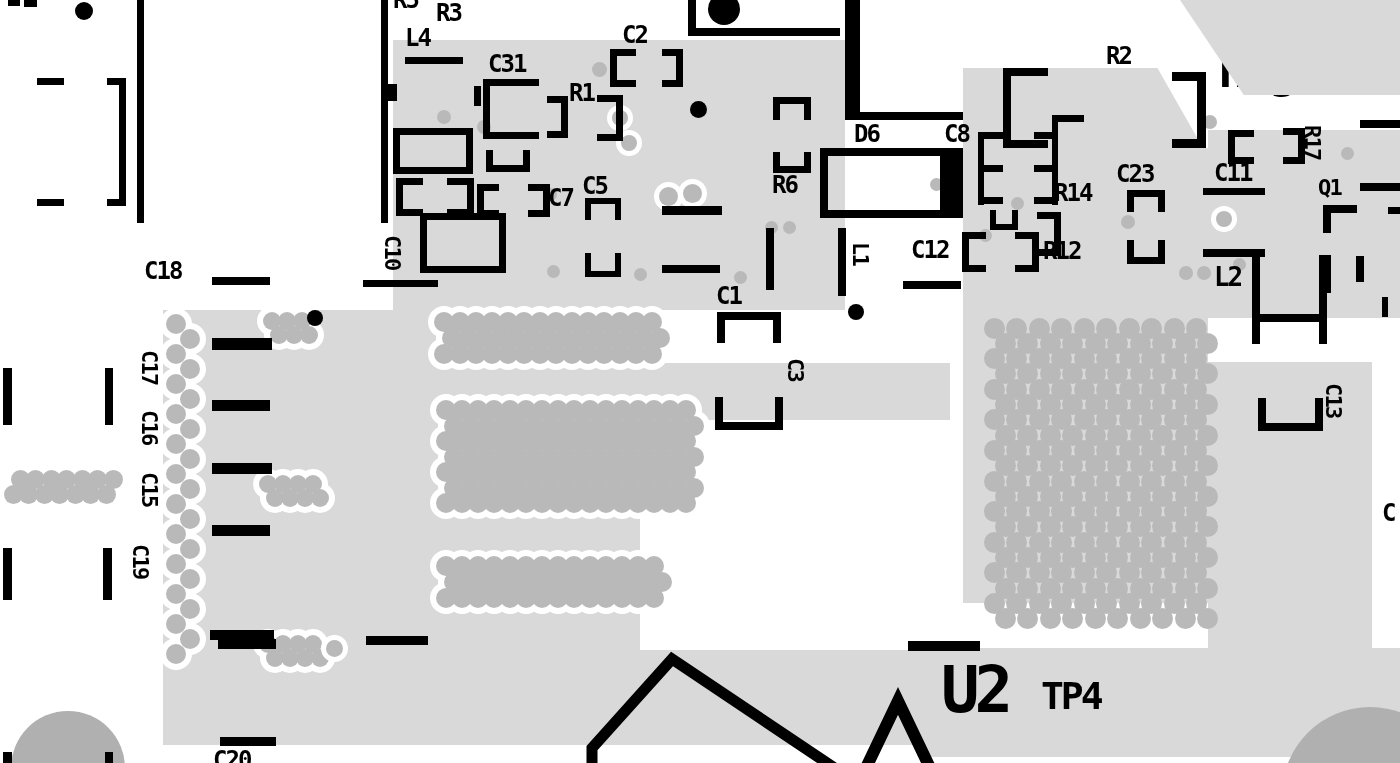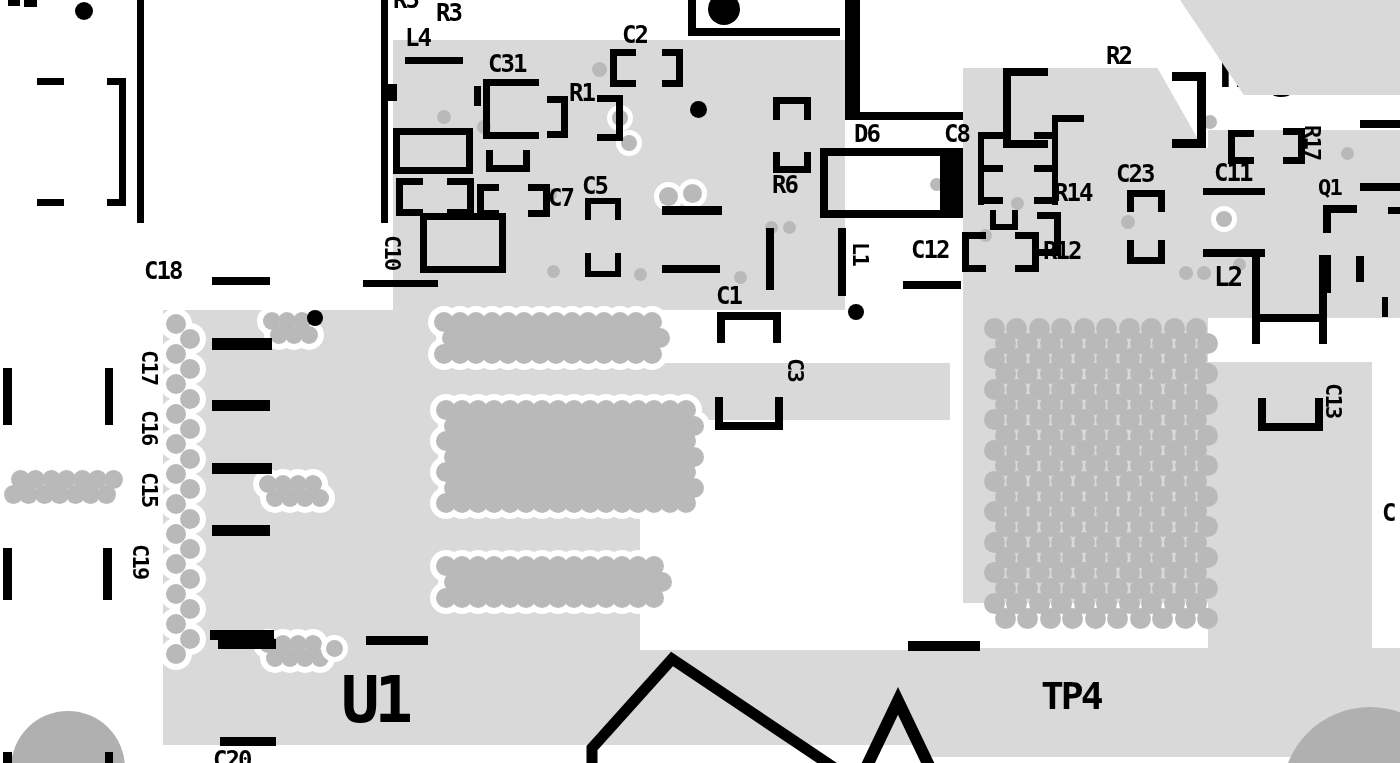--- a/index.html
+++ b/index.html
@@ -887,21 +887,21 @@
     <div class="label vert" style="left: 1322px; top: 383px; font-size: 22px;">C13</div>
     <div class="label" style="left: 716px; top: 284px; font-size: 24px;">C1</div>
     <div class="label vert" style="left: 784px; top: 358px; font-size: 22px;">C3</div>
     <div class="label vert" style="left: 849px; top: 242px; font-size: 22px;">L1</div>
     <div class="label" style="left: 1106px; top: 44px; font-size: 24px;">R2</div>
     <div class="label" style="left: 144px; top: 259px; font-size: 24px;">C18</div>
     <div class="label vert" style="left: 138px; top: 350px; font-size: 22px;">C17</div>
     <div class="label vert" style="left: 138px; top: 410px; font-size: 22px;">C16</div>
     <div class="label vert" style="left: 138px; top: 472px; font-size: 22px;">C15</div>
     <div class="label vert" style="left: 129px; top: 544px; font-size: 22px;">C19</div>
-    <div class="label" style="left: 341px; top: 668px; font-size: 64px;">U1</div>
+    <div class="label" style="left: 941px; top: 658px; font-size: 64px;">U2</div>
     <div class="label" style="left: 1041px; top: 677px; font-size: 38px;">TP4</div>
     <div class="label" style="left: 1382px; top: 501px; font-size: 24px;">C</div>
     <div class="label" style="left: 213px; top: 748px; font-size: 24px;">C20</div>
     <svg class="tri" width="1400" height="763">
       <polyline points="592,772 592,748 672,659 845,775" fill="none" stroke="#000000" stroke-width="11"></polyline>
       <polyline points="864,772 898,701 932,772" fill="none" stroke="#000000" stroke-width="12"></polyline>
     </svg>
   </div>
 
 </body></html>

